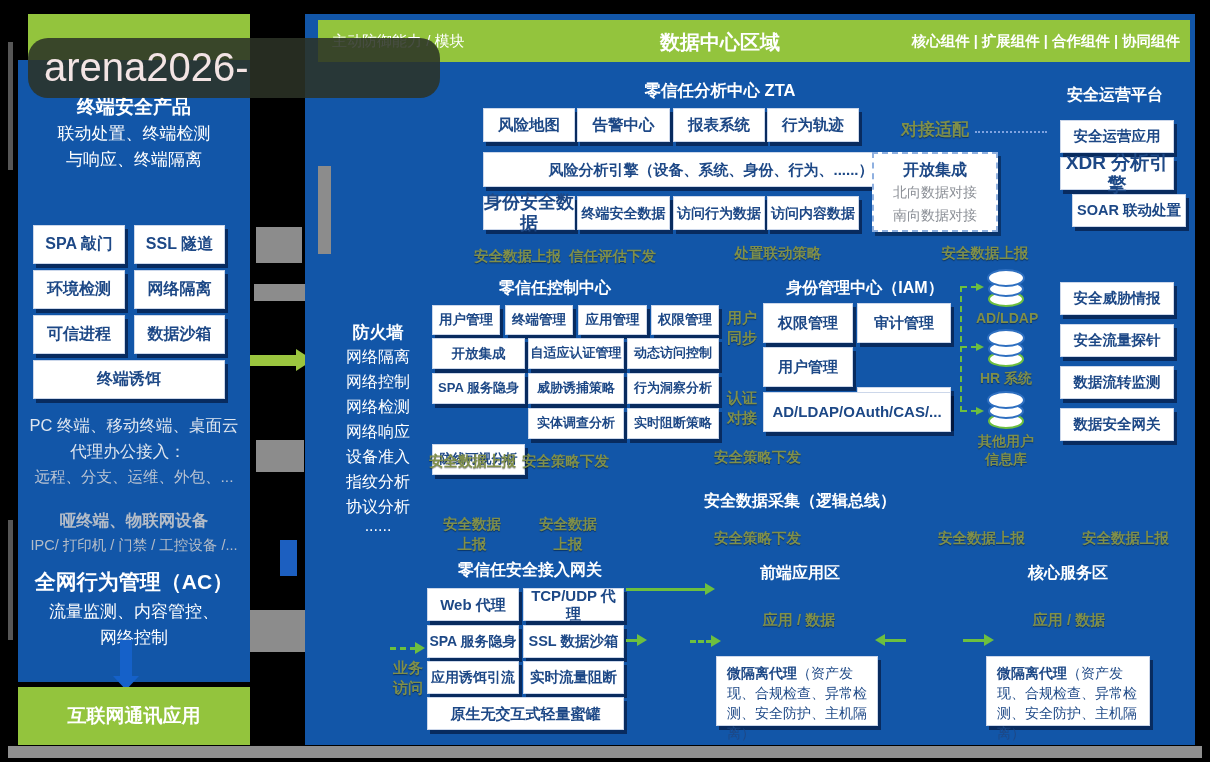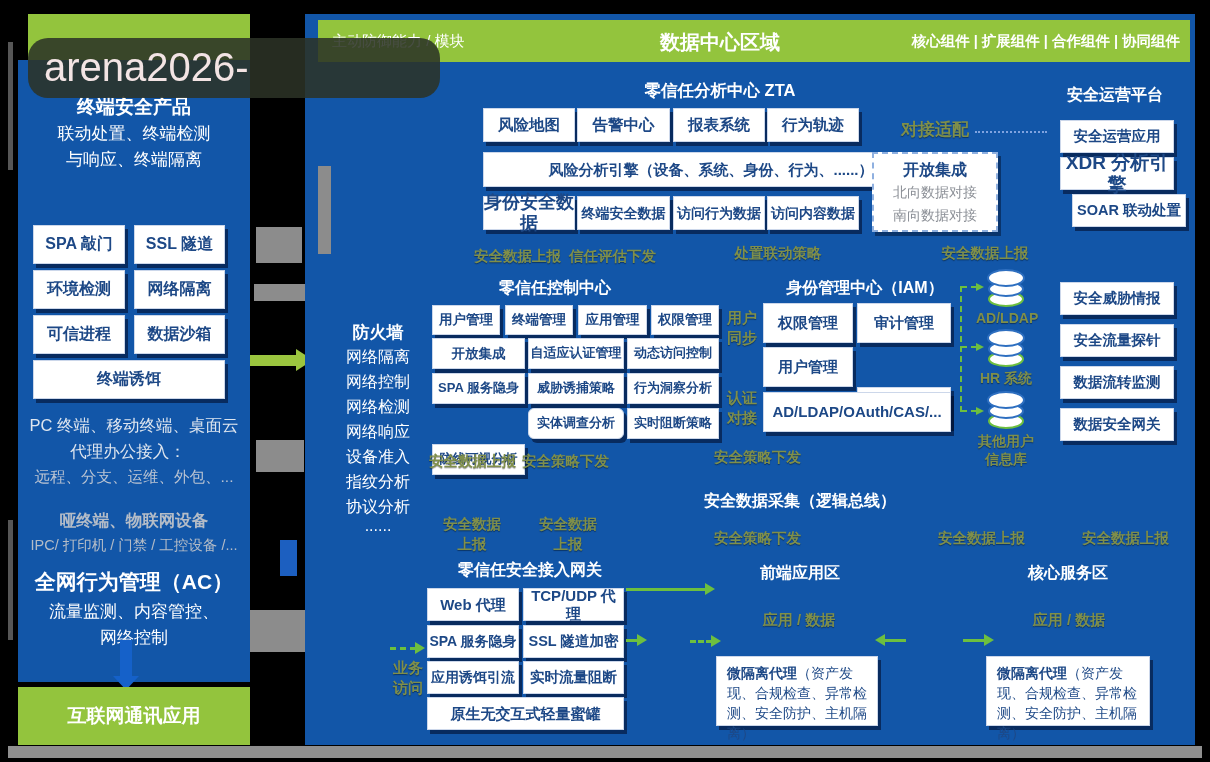--- a/index.html
+++ b/index.html
@@ -131,21 +131,21 @@
   <div class="box" style="left:505px;top:305px;width:66px;height:28px;font-size:13.5px;">终端管理</div>
   <div class="box" style="left:578px;top:305px;width:67px;height:28px;font-size:13.5px;">应用管理</div>
   <div class="box" style="left:651px;top:305px;width:66px;height:28px;font-size:13.5px;">权限管理</div>
   <div class="box" style="left:432px;top:338px;width:91px;height:29px;font-size:13.5px;">开放集成</div>
   <div class="box" style="left:528px;top:338px;width:94px;height:29px;font-size:13px;">自适应认证管理</div>
   <div class="box" style="left:627px;top:338px;width:90px;height:29px;font-size:13px;">动态访问控制</div>
   <div class="box" style="left:432px;top:373px;width:91px;height:29px;font-size:13px;">SPA 服务隐身</div>
   <div class="box" style="left:528px;top:373px;width:94px;height:29px;font-size:13px;">威胁诱捕策略</div>
   <div class="box" style="left:627px;top:373px;width:90px;height:29px;font-size:13px;">行为洞察分析</div>
   <div class="box" style="left:432px;top:408px;width:91px;height:29px;font-size:13px;margin-top:36px;">防线可视分析</div>
-  <div class="box" style="left:528px;top:408px;width:94px;height:29px;font-size:13px;border-radius:6px;">实体调查分析</div>
+  <div class="box" style="left:528px;top:408px;width:94px;height:29px;font-size:13px;">实体调查分析</div>
   <div class="box" style="left:627px;top:408px;width:90px;height:29px;font-size:13px;">实时阻断策略</div>
 
   <div class="olive preline" style="left:724px;top:308px;width:36px;font-size:15px;line-height:1.3;">用户
 同步</div>
   <div class="olive preline" style="left:724px;top:388px;width:36px;font-size:15px;line-height:1.3;">认证
 对接</div>
 
   <div class="wt bold" style="left:770px;top:278px;width:190px;font-size:16px;">身份管理中心（IAM）</div>
   <div class="box" style="left:763px;top:303px;width:88px;height:38px;font-size:15px;">权限管理</div>
   <div class="box" style="left:857px;top:303px;width:92px;height:38px;font-size:15px;">审计管理</div>
@@ -204,21 +204,21 @@
   <div class="olive preline" style="left:536px;top:515px;width:64px;font-size:14.5px;line-height:1.35;">安全数据
 上报</div>
   <div class="olive" style="left:710px;top:529px;width:95px;font-size:14.5px;">安全策略下发</div>
   <div class="olive" style="left:933px;top:529px;width:97px;font-size:14.5px;">安全数据上报</div>
   <div class="olive" style="left:1077px;top:529px;width:97px;font-size:14.5px;">安全数据上报</div>
 
   <div class="wt bold" style="left:430px;top:560px;width:200px;font-size:16px;">零信任安全接入网关</div>
   <div class="box" style="left:427px;top:588px;width:90px;height:31px;font-size:15px;">Web 代理</div>
   <div class="box" style="left:523px;top:588px;width:99px;height:31px;font-size:15px;">TCP/UDP 代理</div>
   <div class="box" style="left:427px;top:625px;width:90px;height:31px;font-size:14px;">SPA 服务隐身</div>
-  <div class="box" style="left:523px;top:625px;width:99px;height:31px;font-size:14.5px;">SSL 隧道加密</div>
+  <div class="box" style="left:523px;top:625px;width:99px;height:31px;font-size:14.5px;">SSL 数据沙箱</div>
   <div class="box" style="left:427px;top:661px;width:90px;height:31px;font-size:14px;">应用诱饵引流</div>
   <div class="box" style="left:523px;top:661px;width:99px;height:31px;font-size:14.5px;">实时流量阻断</div>
   <div class="box" style="left:427px;top:697px;width:195px;height:31px;font-size:15px;">原生无交互式轻量蜜罐</div>
 
   <div class="gdash arr-r" style="left:390px;top:647px;width:26px;"></div>
   <div class="olive preline" style="left:390px;top:658px;width:36px;font-size:15px;line-height:1.3;">业务
 访问</div>
 
   <div class="gline arr-r" style="left:626px;top:588px;width:80px;"></div>
   <div class="gline arr-r" style="left:626px;top:639px;width:12px;"></div>

